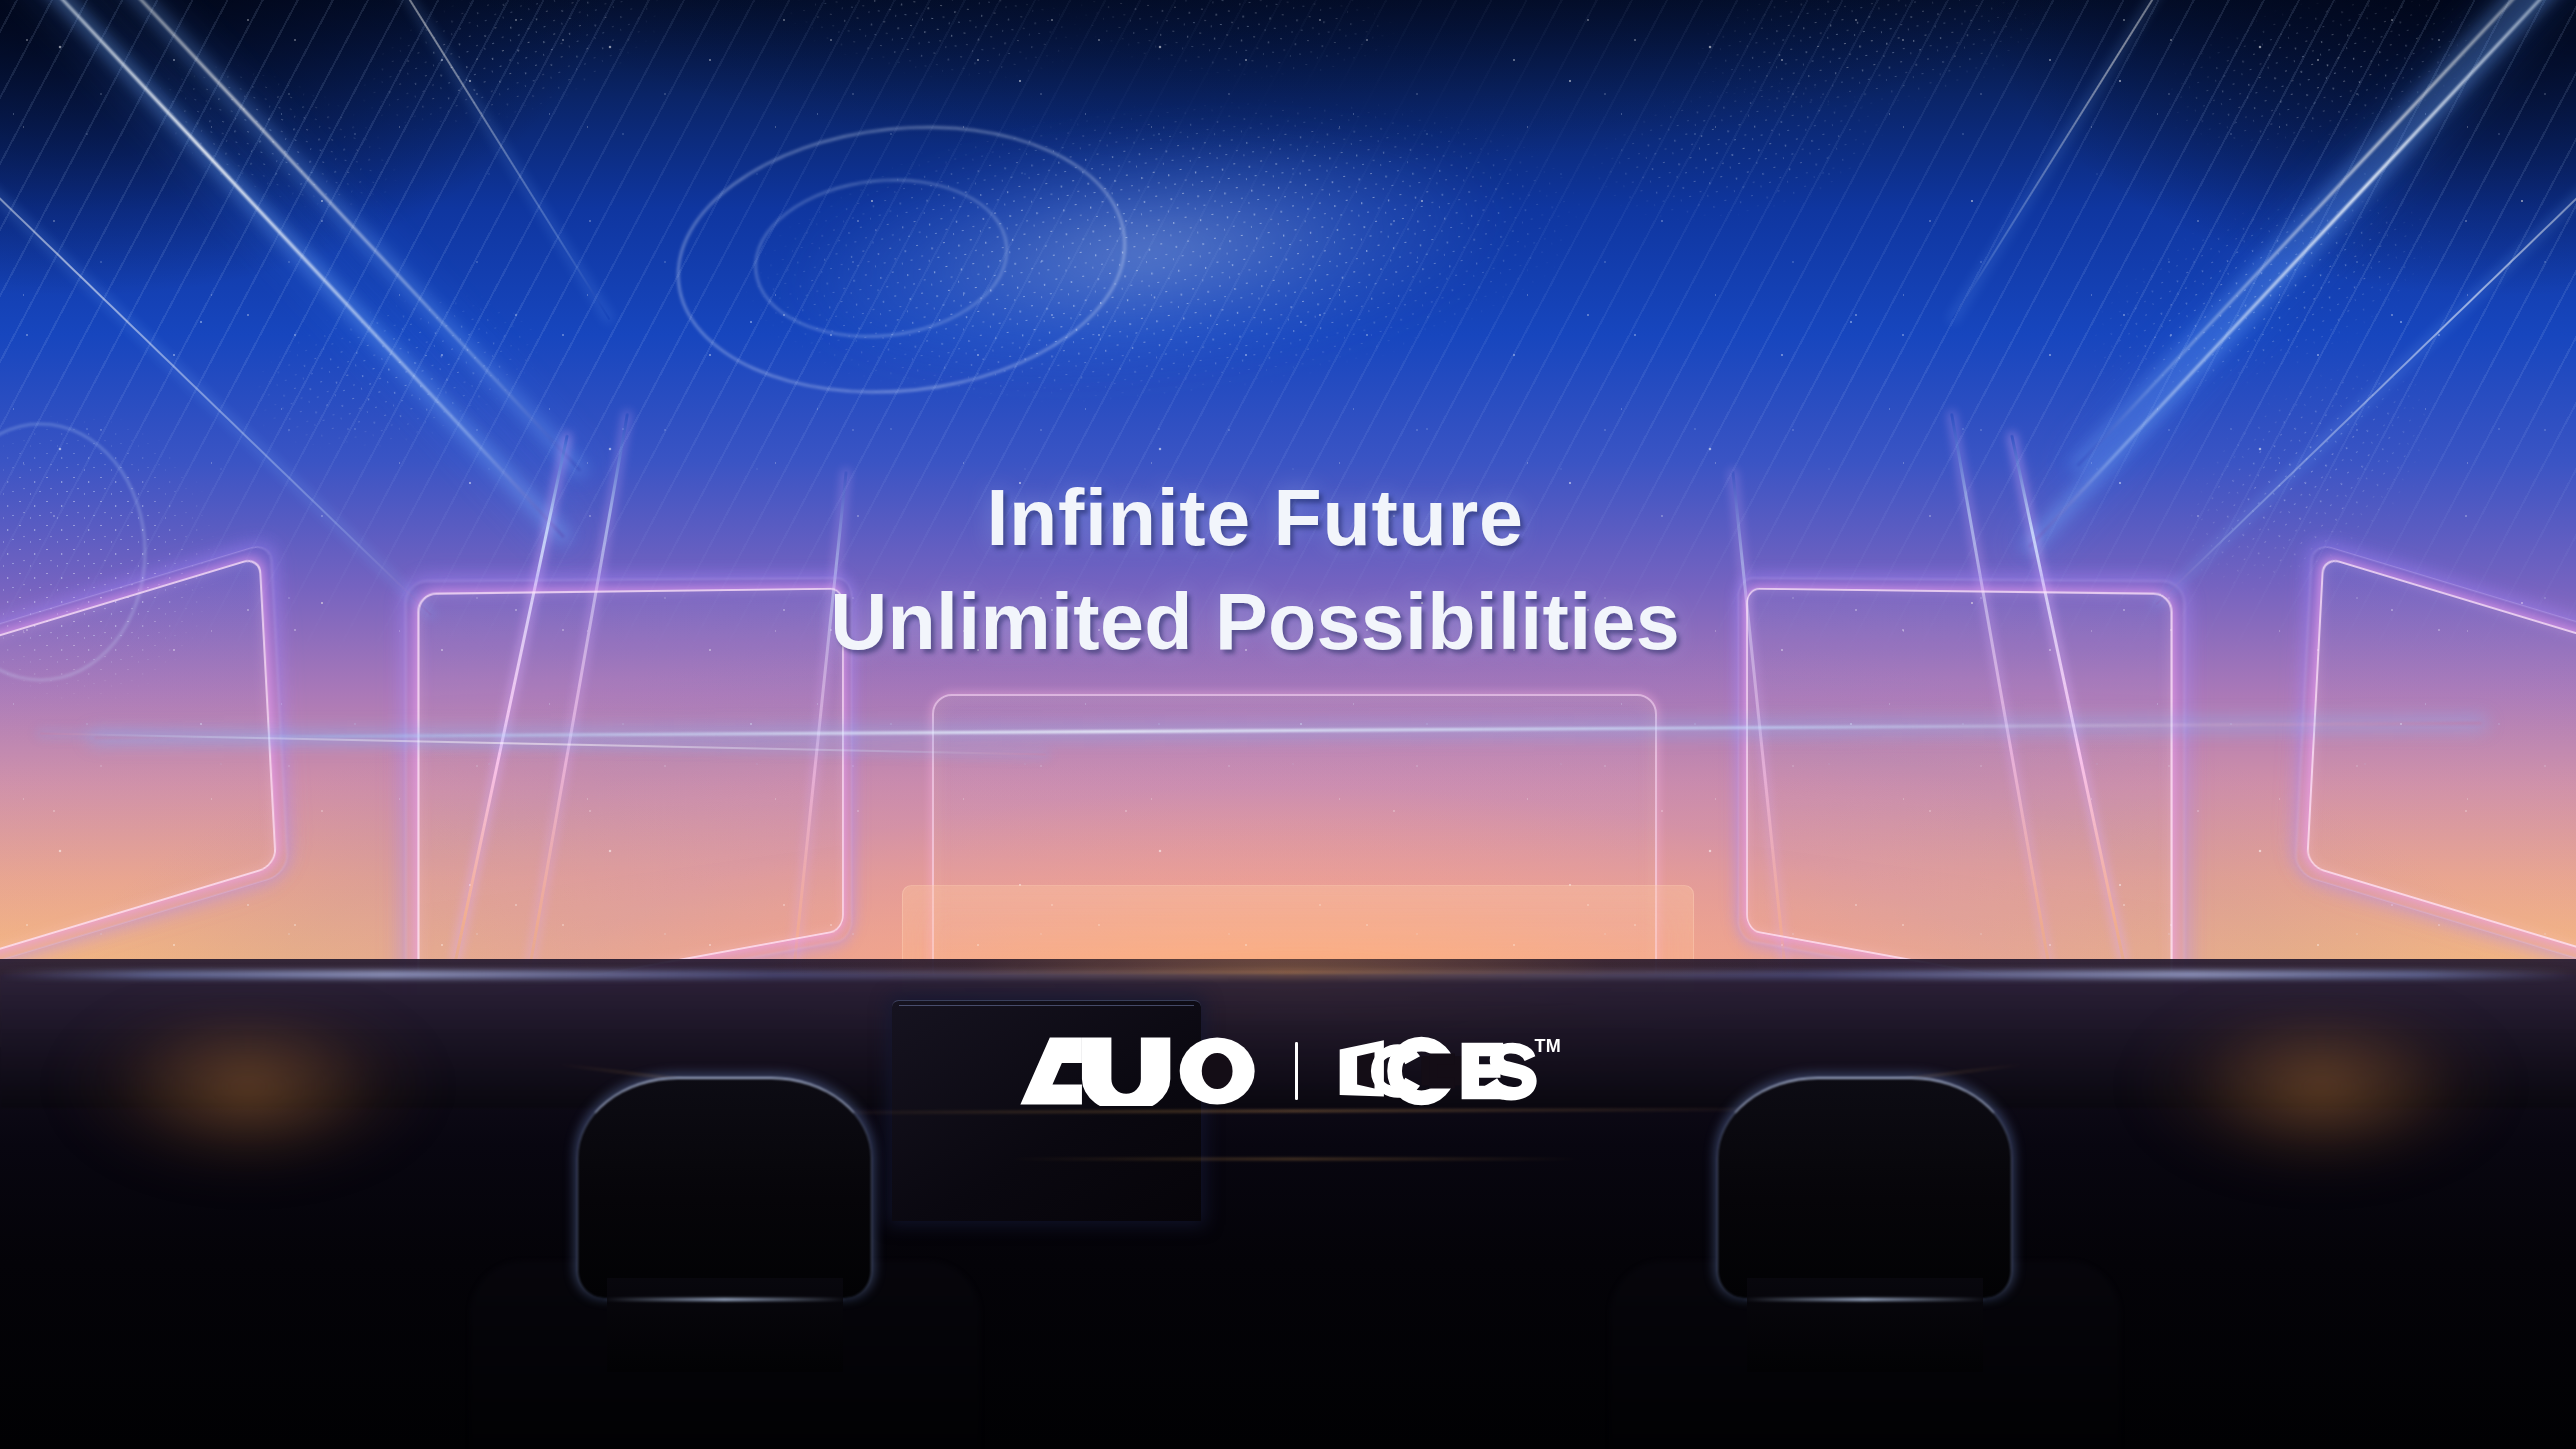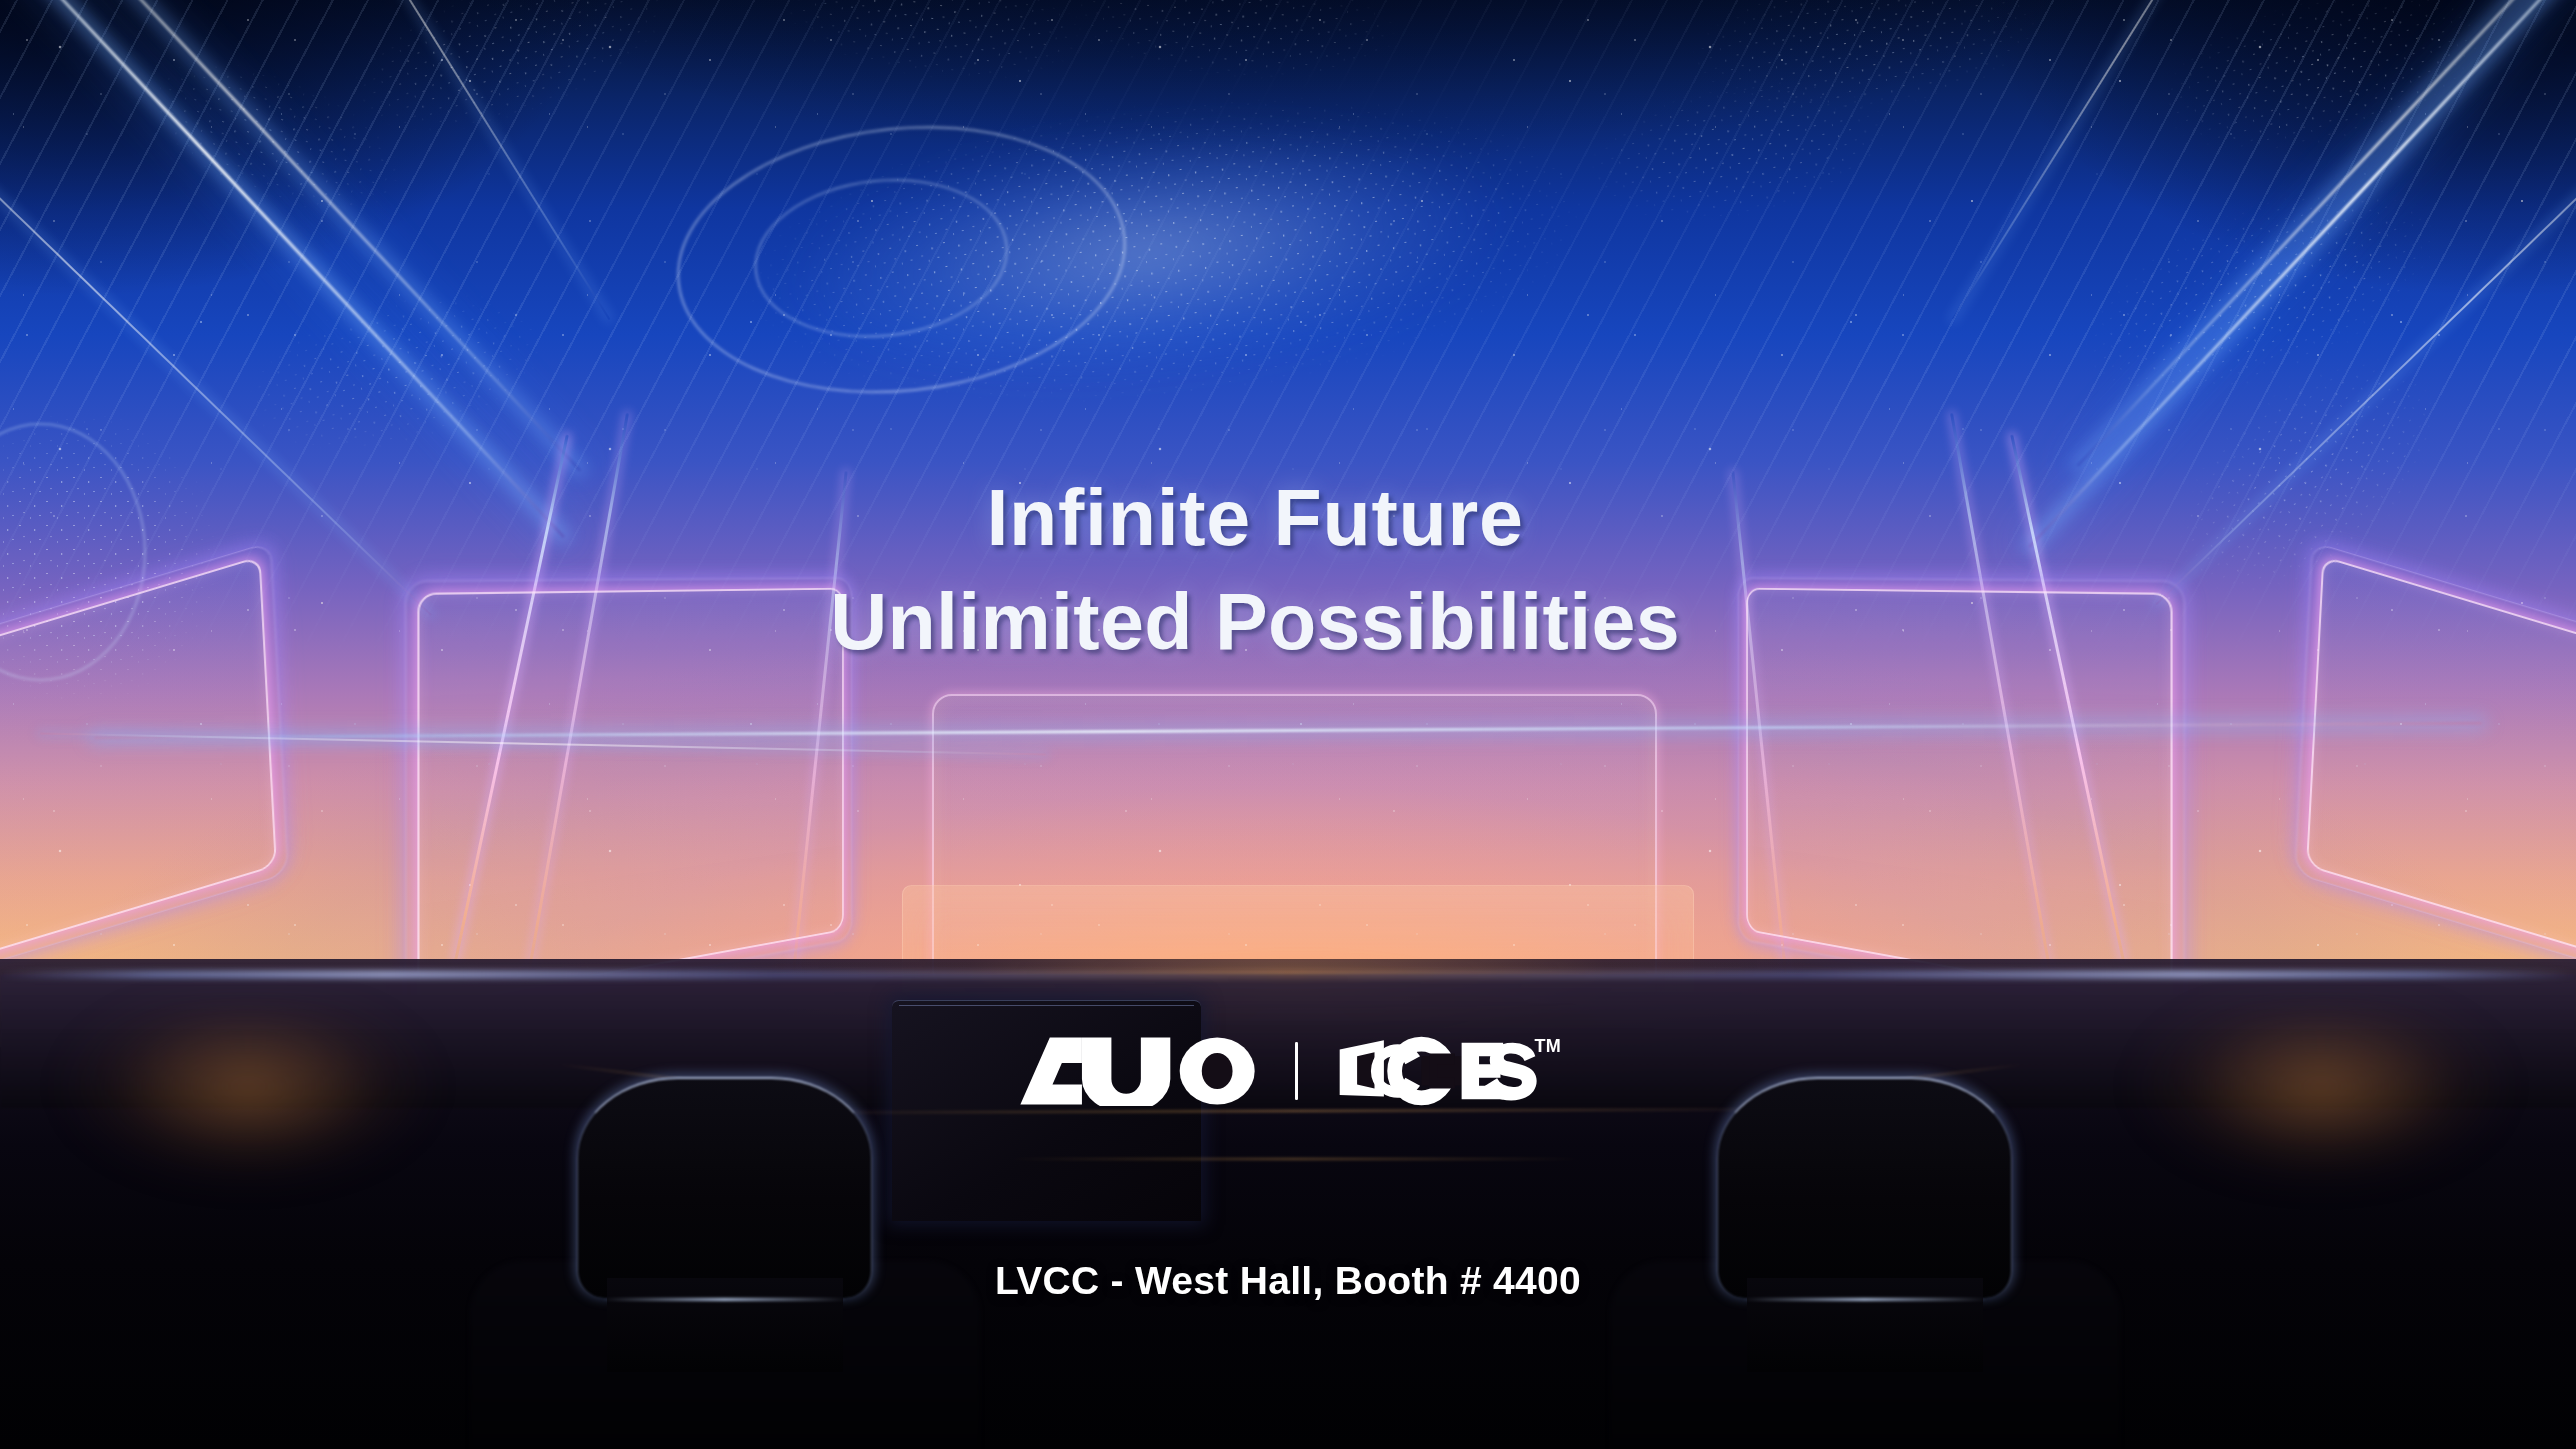--- a/index.html
+++ b/index.html
@@ -639,17 +639,16 @@
         <path d="M296 30 a34 24 0 0 0 -34 -20 c-22 0 -34 12 -34 26 c0 14 10 21 26 24
                  l14 3 c6 1 8 3 8 6 c0 4 -5 7 -13 7 a26 18 0 0 1 -24 -13 L218 76
                  a44 28 0 0 0 42 20 c24 0 38 -13 38 -29 c0 -15 -11 -22 -28 -26
                  l-13 -3 c-6 -1 -8 -3 -8 -6 c0 -4 4 -6 11 -6 a22 16 0 0 1 20 11 Z" fill="#ffffff"></path>
       </svg>
       <span class="logo-tm">TM</span>
     </div>
   </div>
 
   <div id="footer">
-    <div>LVCC - West Hall, Booth # 4400</div>
   </div>
 
 </div>
 
 
 </body></html>

